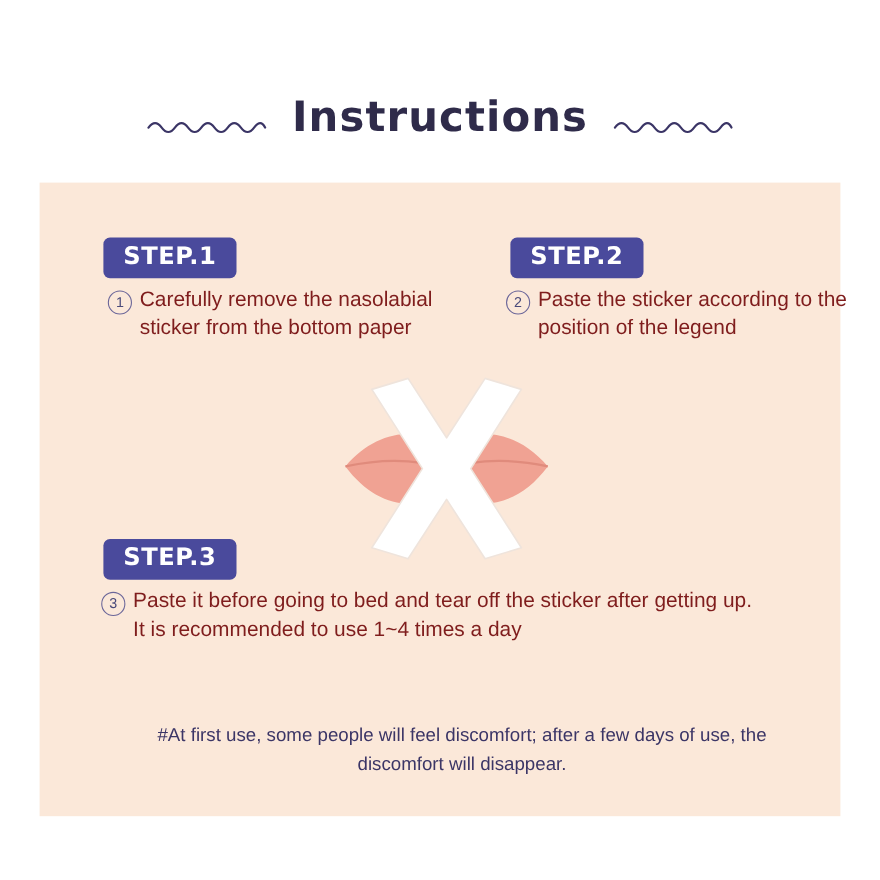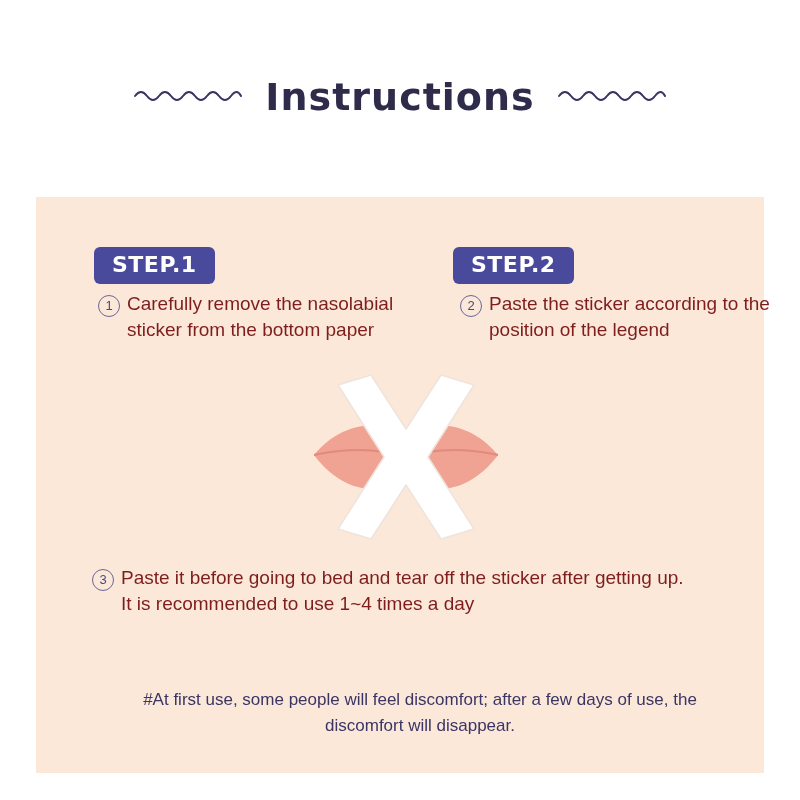--- a/index.html
+++ b/index.html
@@ -16,21 +16,21 @@
   }
 
   
   .header {
     position: absolute;
     top: 66px;
     left: 0;
     width: 800px;
     height: 62px;
     display: flex;
-    align-items: center;
+    align-items: flex-end;
     justify-content: center;
     gap: 22px;
   }
   .header-title {
     font-size: 38px;
     font-weight: bold;
     color: #2f2b4a;
     letter-spacing: 1px;
     font-family: "DejaVu Sans", sans-serif;
   }
@@ -39,38 +39,37 @@
   }
 
   
   .panel {
     position: absolute;
     top: 166px;
     left: 36px;
     width: 728px;
     height: 576px;
     background: #fbe8d9;
-    margin-top: 31px;
   }
 
   
   .step-badge {
     position: absolute;
     background: #4a4a9c;
     color: #ffffff;
     font-size: 22px;
     font-weight: bold;
     letter-spacing: 0.5px;
     border-radius: 6px;
     padding: 7px 18px 8px 18px;
     font-family: "DejaVu Sans", sans-serif;
     line-height: 1;
   }
   #badge1 { left: 58px;  top: 50px; }
-  #badge2 { left: 417px; top: 50px; }
+  #badge2 { left: 428px; top: 50px; }
   #badge3 { left: 58px;  top: 324px; }
 
   
   .step-block {
     position: absolute;
     display: flex;
     align-items: flex-start;
     gap: 7px;
     color: #3b3266;
   }
@@ -132,20 +131,21 @@
     <svg width="110" height="16" viewBox="0 0 110 16">
       <path d="M2 9 Q 8 1 14 9 T 26 9 T 38 9 T 50 9 T 62 9 T 74 9 T 86 9 T 98 9 T 108 9" fill="none" stroke="#3b3566" stroke-width="2" stroke-linecap="round"></path>
     </svg>
   </span>
 </div>
 
 <div class="panel">
 
   <div class="step-badge" id="badge1">STEP.1</div>
   <div class="step-badge" id="badge2">STEP.2</div>
+  <div class="step-badge" id="badge3">STEP.3</div>
 
   <div class="step-block" id="step1">
     <div class="num-circle">1</div>
     <div class="step-text">Carefully remove the nasolabial sticker from the bottom paper</div>
   </div>
 
   <div class="step-block" id="step2">
     <div class="num-circle">2</div>
     <div class="step-text">Paste the sticker according to the position of the legend</div>
   </div>

